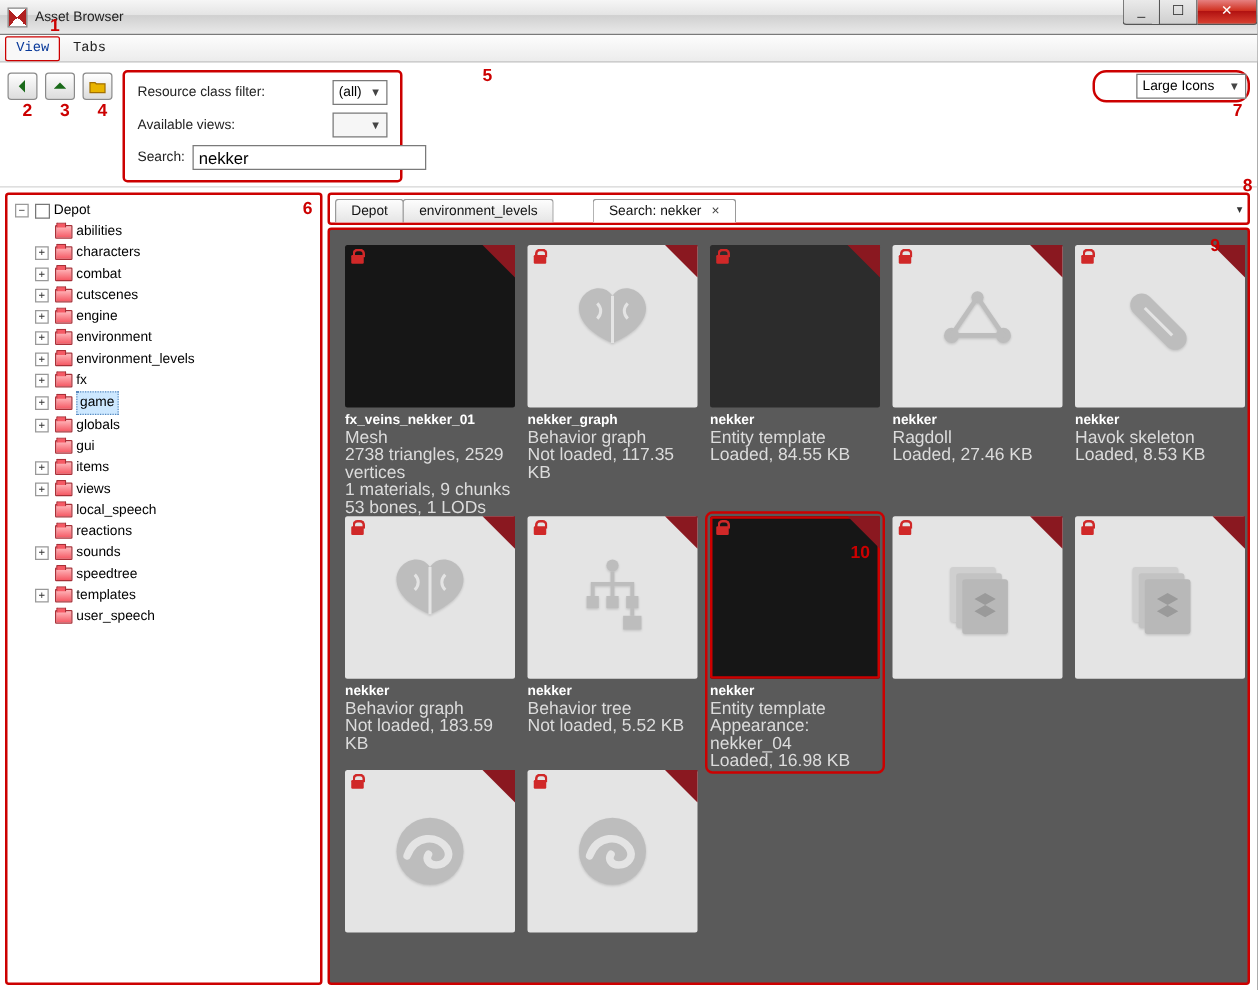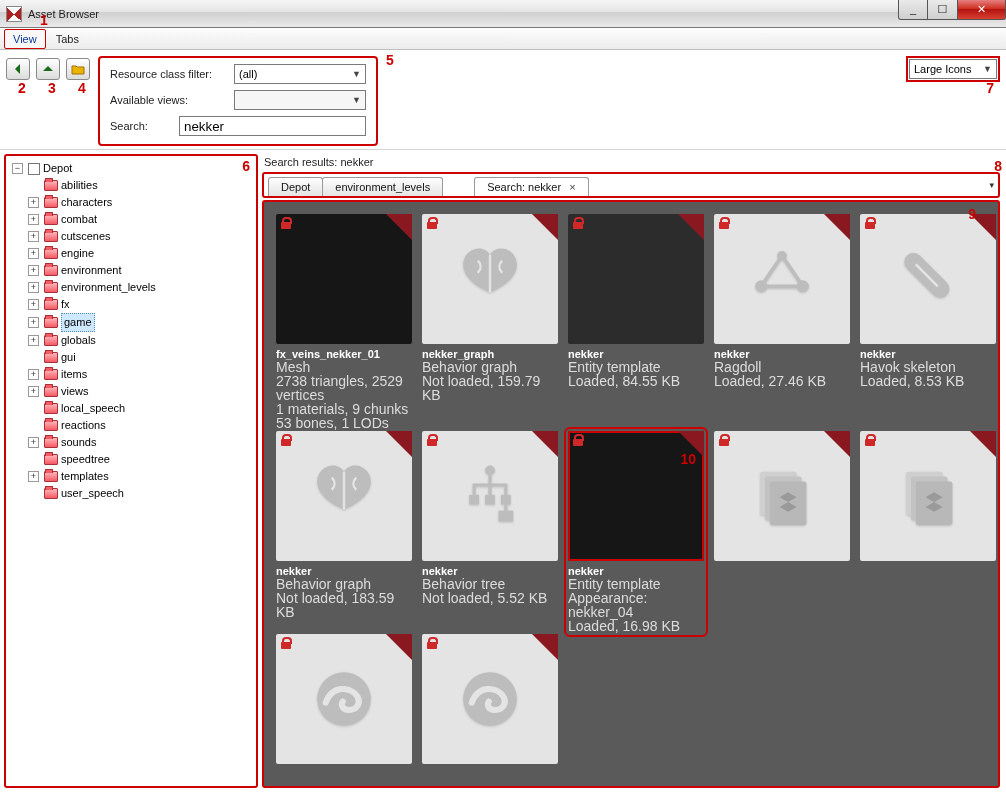--- a/index.html
+++ b/index.html
@@ -51,20 +51,21 @@
 .winglyph { font-size:11px; font-family: Arial, sans-serif; line-height:1; }
 
 .menubar {
   height:22px;
   background: linear-gradient(to bottom, #fdfdfd, #ececec);
   border-bottom:1px solid #bfbfbf;
   display:flex;
   align-items:center;
   padding:0 4px;
   gap:2px;
+  font-family:Liberation Mono, monospace;
 }
 .menuitem { padding:3px 8px; color:#222; }
 .menuitem.active {
   border:1px solid #cc0000;
   background:#f8f8f8;
   color:#0a3a9a;
   border-radius:2px;
 }
 
 
@@ -87,44 +88,45 @@
   color:#1a5a1a;
   font-size:12px;
 }
 .tb-btn.folder { color:#c9a400; }
 .tb-btn svg { width:14px; height:14px; }
 
 .filterbox {
   border:2px solid #cc0000;
   border-radius:4px;
   padding:6px 10px 8px 10px;
-  width:280px;
+  width:224px;
 }
 .frow { display:flex; align-items:center; margin-bottom:6px; gap:6px;}
 .frow label { width:118px; color:#222; }
 .combo {
   flex:1; height:20px;
   border:1px solid #7a7a7a;
   background:#fff;
   display:flex; align-items:center; justify-content:space-between;
   padding:0 4px;
+  margin-left:32px;
 }
 .combo.disabled { color:#888; background:#f6f6f6; }
 .combo .caret { font-size:9px; color:#444; }
 .textin {
   flex:1; height:20px;
   border:1px solid #7a7a7a;
   padding:0 4px;
 }
 
 .viewsize {
   position:absolute;
   right:6px; top:6px;
   border:2px solid #cc0000;
-  border-radius:0;
+  border-radius:11px;
   padding:1px;
 }
 .viewsize .combo { width:88px; border:1px solid #7a7a7a; }
 
 
 .mainarea {
   display:flex;
   height: calc(792px - 28px - 22px - 100px);
 }
 .treepanel {
@@ -453,21 +455,20 @@
               <span class="expander blank"></span>
               <span class="ticon pink"></span>
               <span>user_speech</span>
             </li>
           </ul>
       </ul>
     </div>
   </div>
 
   <div class="rightpanel">
-    <div class="resultsheader">Search results: nekker</div>
 
     <div class="tabstrip">
       <div id="tabcontainer" style="display:flex;">
           <div class="tab">Depot</div>
           <div class="tab">environment_levels</div>
           <div class="tab active">Search: nekker<span class="close">×</span></div>
         </div>
       <span class="tabmenu">▾</span>
       <span class="redcallout" style="right:-4px; top:-16px; left:auto;">8</span>
     </div>
@@ -489,21 +490,21 @@
           <div class="card">
             <div class="thumb light">
               <div class="corner"></div>
               <div class="lock"></div>
               <svg viewBox="0 0 128 128">
                 <use href="#ico-brain"></use>
               </svg>
             </div>
             <div class="cname">nekker_graph</div>
             <div class="ctype">Behavior graph</div>
-            <div class="cstat">Not loaded, 159.79 KB</div>
+            <div class="cstat">Not loaded, 117.35 KB</div>
           </div>
           <div class="card">
             <div class="thumb dark2">
               <div class="corner"></div>
               <div class="lock"></div>
             </div>
             <div class="cname">nekker</div>
             <div class="ctype">Entity template</div>
             <div class="cstat">Loaded, 84.55 KB</div>
           </div>

